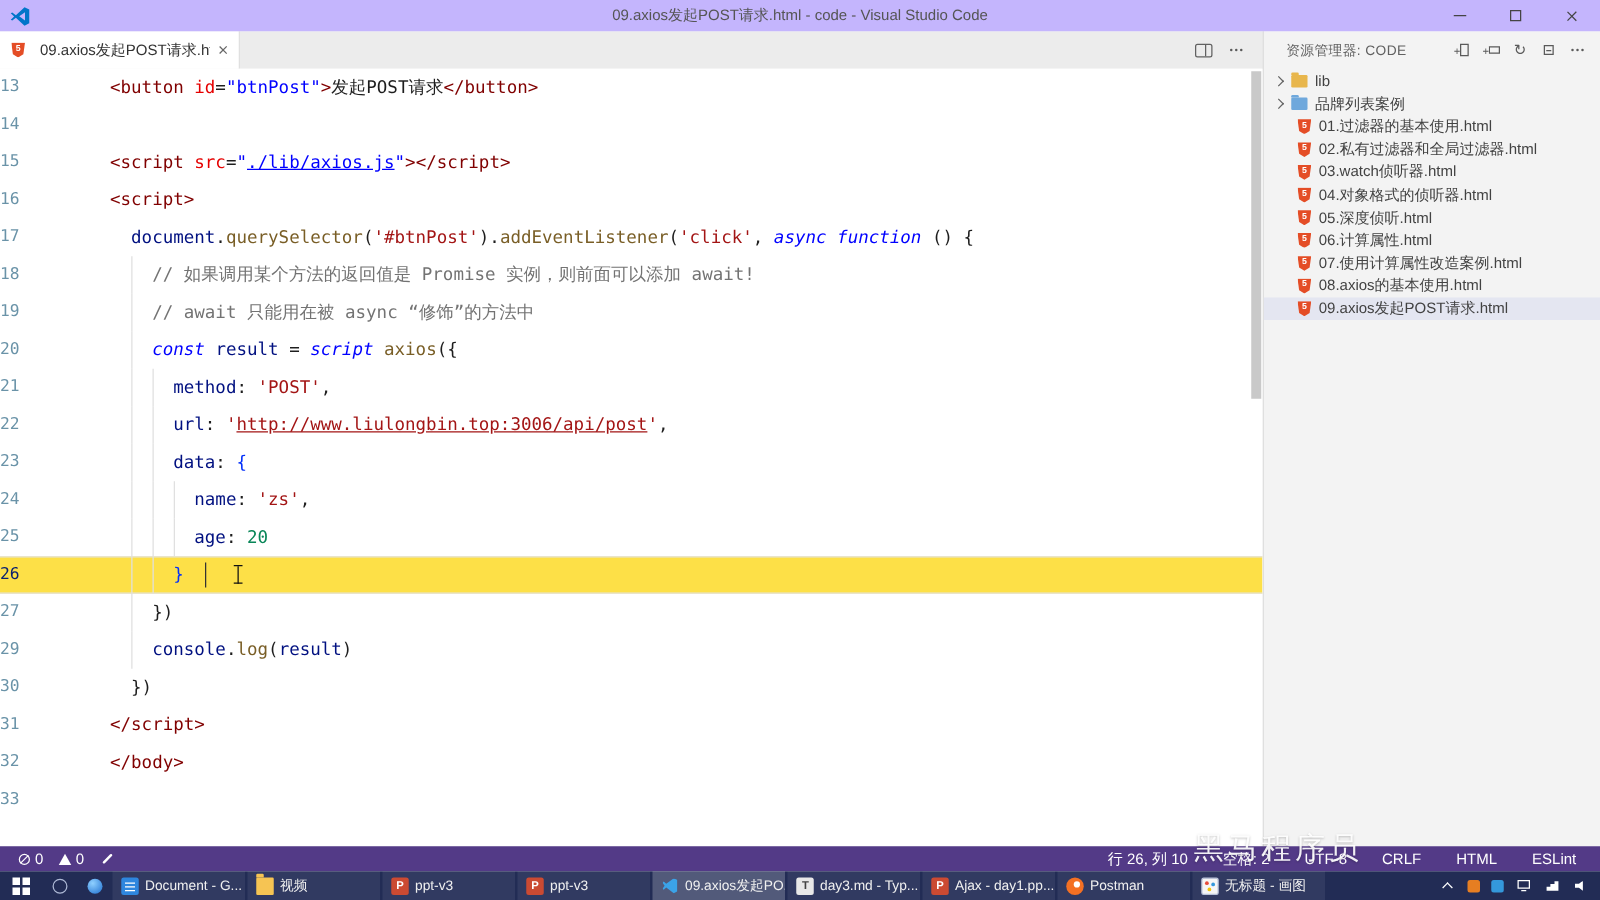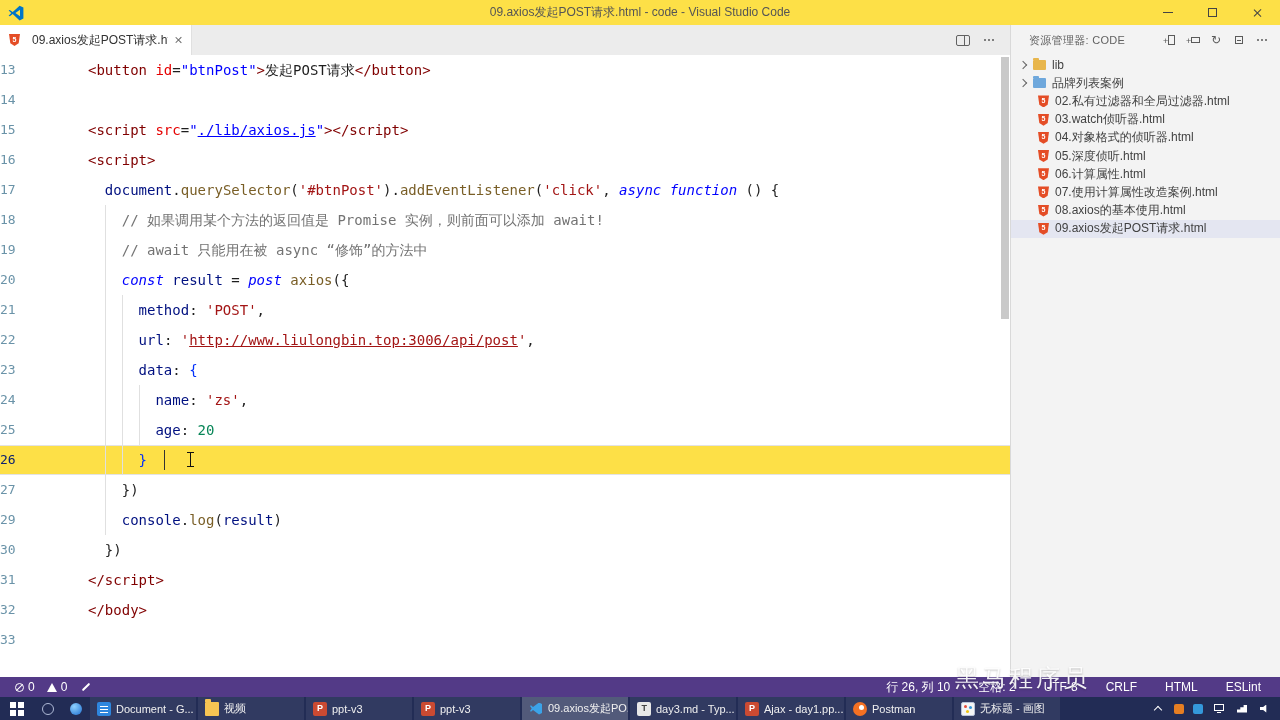--- a/index.html
+++ b/index.html
@@ -1,20 +1,20 @@
 <!DOCTYPE html>
 <html><head>
 <meta charset="utf-8">
 <style>
   html,body{margin:0;padding:0}
   body{width:1280px;height:720px;position:relative;overflow:hidden;background:#fff;
        font-family:"Liberation Sans","DejaVu Sans",sans-serif;-webkit-font-smoothing:antialiased}
 
   
-  .titlebar{position:absolute;top:0;left:0;right:0;height:25px;background:#fde047;display:flex;align-items:center;z-index:20}
+  .titlebar{position:absolute;top:0;left:0;right:0;height:25px;background:#c4b5fd;display:flex;align-items:center;z-index:20}
   .tb-logo{margin-left:8px;width:16px;height:16px;z-index:2}
   .tb-title{position:absolute;left:0;right:0;text-align:center;font-size:12px;color:#555}
   .wcs{margin-left:auto;display:flex;z-index:2}
   .wc{width:45px;height:25px;display:flex;align-items:center;justify-content:center}
   .wc-min-glyph{width:10px;height:1px;background:#444}
   .wc-max-glyph{width:9px;height:9px;border:1px solid #444;box-sizing:border-box}
   .x-icon{position:relative;width:10px;height:10px}
   .x-icon::before,.x-icon::after{content:"";position:absolute;left:4.5px;top:0;width:1.2px;height:10px;background:#444}
   .x-icon::before{transform:rotate(45deg)}.x-icon::after{transform:rotate(-45deg)}
   .x-small{width:8px;height:8px}
@@ -215,21 +215,21 @@
           <div class="line">
             <div class="gutter">18</div>
             <div class="code"><span class="guide" style="left: calc(2ch + 13px);"></span><span class="seg pln">    </span><span class="seg cmt">// 如果调用某个方法的返回值是 Promise 实例，则前面可以添加 await!</span></div>
           </div>
           <div class="line">
             <div class="gutter">19</div>
             <div class="code"><span class="guide" style="left: calc(2ch + 13px);"></span><span class="seg pln">    </span><span class="seg cmt">// await 只能用在被 async “修饰”的方法中</span></div>
           </div>
           <div class="line">
             <div class="gutter">20</div>
-            <div class="code"><span class="guide" style="left: calc(2ch + 13px);"></span><span class="seg pln">    </span><span class="seg kw">const</span><span class="seg pln"> </span><span class="seg vr">result</span><span class="seg pln"> = </span><span class="seg kw">post</span><span class="seg pln"> </span><span class="seg fn">axios</span><span class="seg pln">({</span></div>
+            <div class="code"><span class="guide" style="left: calc(2ch + 13px);"></span><span class="seg pln">    </span><span class="seg kw">const</span><span class="seg pln"> </span><span class="seg vr">result</span><span class="seg pln"> = </span><span class="seg kw">script</span><span class="seg pln"> </span><span class="seg fn">axios</span><span class="seg pln">({</span></div>
           </div>
           <div class="line">
             <div class="gutter">21</div>
             <div class="code"><span class="guide" style="left: calc(2ch + 13px);"></span><span class="guide" style="left: calc(4ch + 13px);"></span><span class="seg pln">      </span><span class="seg prop">method</span><span class="seg pln">: </span><span class="seg str">'POST'</span><span class="seg pln">,</span></div>
           </div>
           <div class="line">
             <div class="gutter">22</div>
             <div class="code"><span class="guide" style="left: calc(2ch + 13px);"></span><span class="guide" style="left: calc(4ch + 13px);"></span><span class="seg pln">      </span><span class="seg prop">url</span><span class="seg pln">: </span><span class="seg str">'</span><span class="seg str lnk">http://www.liulongbin.top:3006/api/post</span><span class="seg str">'</span><span class="seg pln">,</span></div>
           </div>
           <div class="line">
@@ -294,20 +294,24 @@
     <div class="tree">
         <div class="titem folder">
           <span class="chev"></span>
           <span class="f-folder" style="background: rgb(232, 182, 76);"></span>
           <span class="tlabel">lib</span>
         </div>
         <div class="titem folder">
           <span class="chev"></span>
           <span class="f-folder" style="background: rgb(111, 168, 220);"></span>
           <span class="tlabel">品牌列表案例</span>
+        </div>
+        <div class="titem file">
+          <span class="f-html"></span>
+          <span class="tlabel">01.过滤器的基本使用.html</span>
         </div>
         <div class="titem file">
           <span class="f-html"></span>
           <span class="tlabel">02.私有过滤器和全局过滤器.html</span>
         </div>
         <div class="titem file">
           <span class="f-html"></span>
           <span class="tlabel">03.watch侦听器.html</span>
         </div>
         <div class="titem file">

